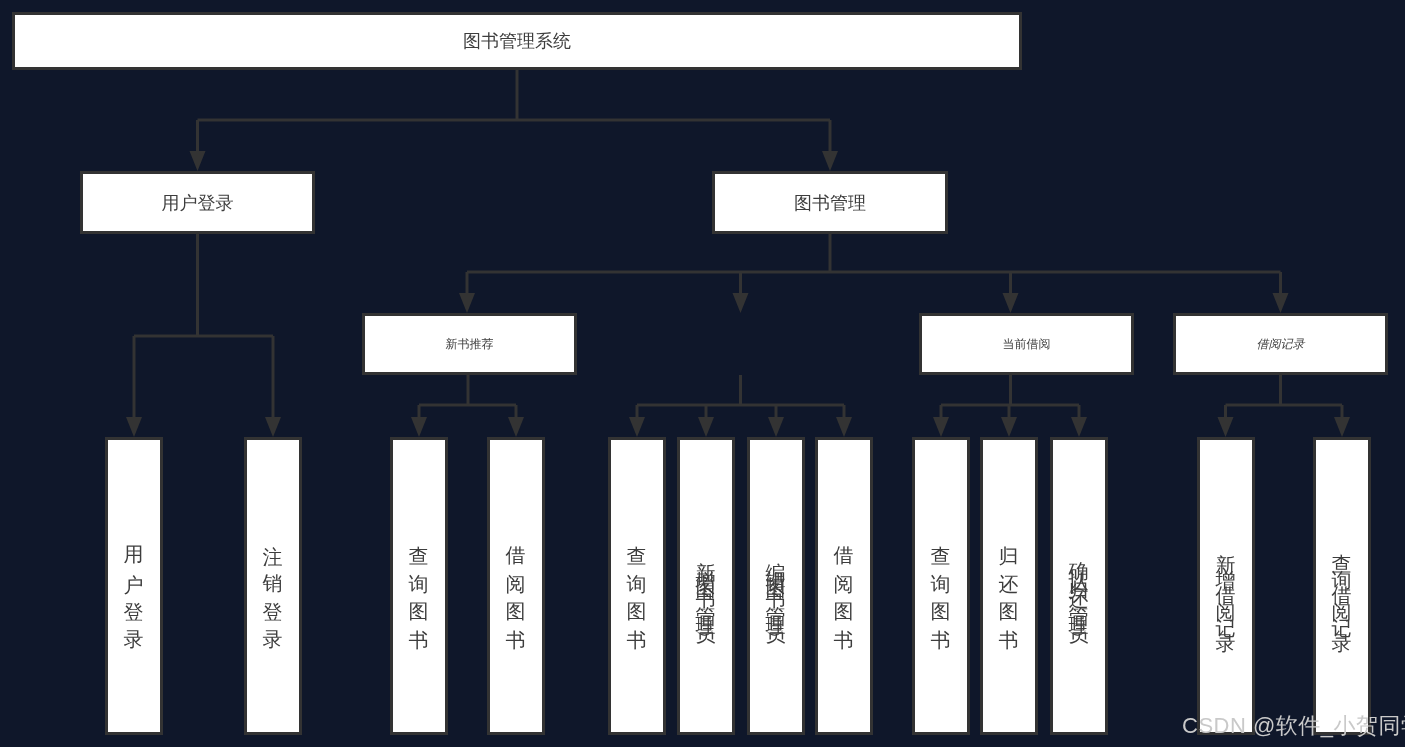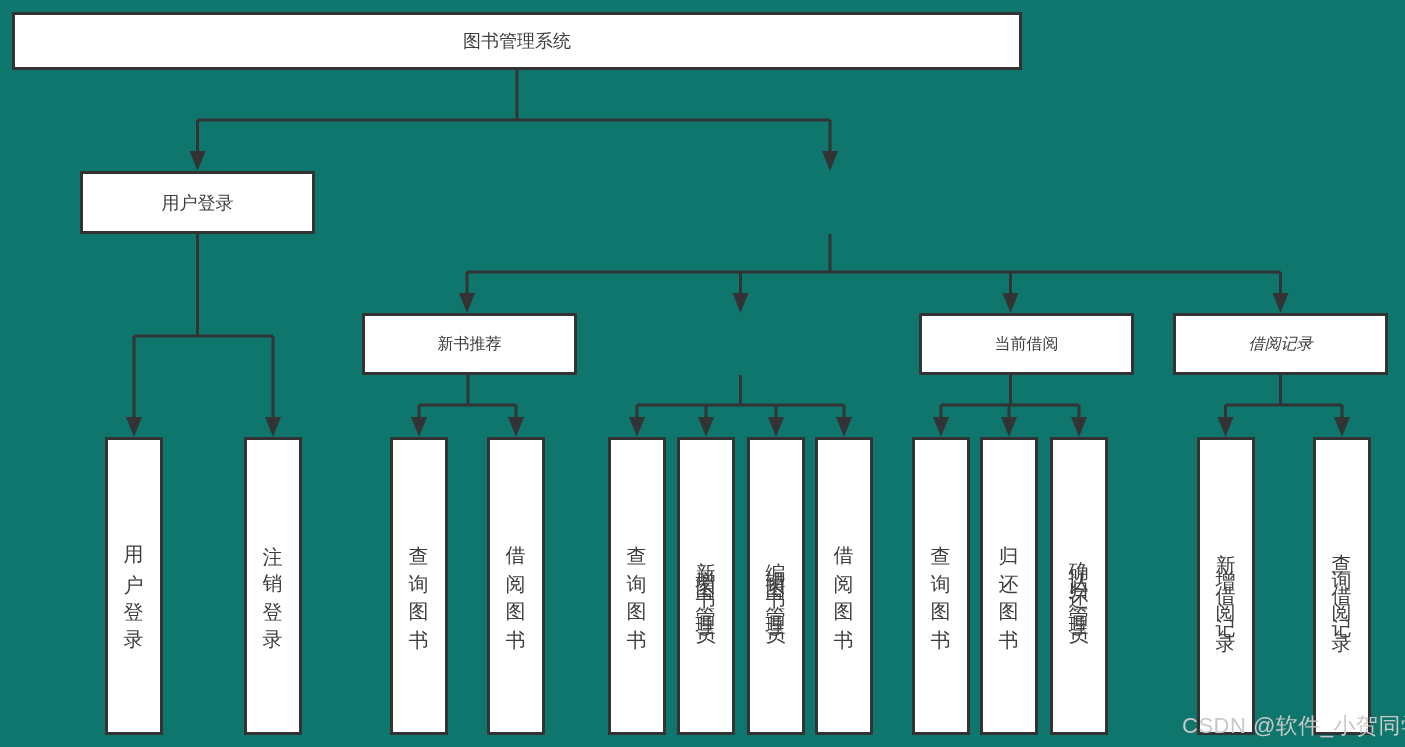--- a/index.html
+++ b/index.html
@@ -1,30 +1,30 @@
 <!DOCTYPE html>
 <html><head>
 <meta charset="utf-8">
 <style>
   html,body{margin:0;padding:0;background:#ffffff;}
   .canvas{
-    position:relative;width:1405px;height:747px;background:#0f766e;overflow:hidden;
+    position:relative;width:1405px;height:747px;background:#0f172a;overflow:hidden;
     font-family:"Liberation Sans","DejaVu Sans",sans-serif;color:#3d3d3d;
   }
   .connectors{position:absolute;left:0;top:0;width:1405px;height:747px;}
   .node{
     position:absolute;background:#fff;border:3px solid #333;box-sizing:border-box;
     display:flex;align-items:center;justify-content:center;text-align:center;
     line-height:1;white-space:nowrap;
   }
   .root{left:12px;top:12px;width:1010px;height:58px;font-size:18px;}
   .l2{top:171px;height:63px;font-size:18px;}
   .n-user-login{left:80px;width:235px;}
   .n-book-mgmt{left:712px;width:236px;}
-  .l3{top:313px;height:62px;width:215px;font-size:16px;}
+  .l3{top:313px;height:62px;width:215px;font-size:12px;}
   .n-newrec{left:362px;}
   .n-borrow{left:633px;}
   .n-current{left:903px;margin-left:16px;}
   .n-record{left:1173px;font-style:italic;}
   .leaf{
     top:437px;height:298px;width:58px;font-size:20px;
     writing-mode:vertical-rl;text-orientation:mixed;
     letter-spacing:28px;white-space:normal;
   }
   .leaf.med{letter-spacing:16px;}
@@ -40,20 +40,21 @@
 <div class="canvas">
 
   <svg class="connectors" viewBox="0 0 1405 747" xmlns="http://www.w3.org/2000/svg">
     <path id="conn-lines" fill="none" stroke="#333333" stroke-width="3" d="M517 70V120 M197.5 120H830 M197.5 120V155 M830 120V155 M197.5 234V336 M134 336H273 M134 336V421 M273 336V421 M830 234V272 M467 272H1280.5 M467 272V297 M740.5 272V297 M1010.5 272V297 M1280.5 272V297 M468 375V405 M419 405H516 M419 405V421 M516 405V421 M740.5 375V405 M637 405H844 M637 405V421 M706 405V421 M776 405V421 M844 405V421 M1010.5 375V405 M941 405H1079 M941 405V421 M1009 405V421 M1079 405V421 M1280.5 375V405 M1225.5 405H1342 M1225.5 405V421 M1342 405V421"></path>
     <path id="conn-arrows" fill="#333333" stroke="none" d="M189.5 151L205.5 151L197.5 171ZM822 151L838 151L830 171ZM126 417L142 417L134 437ZM265 417L281 417L273 437ZM459 293L475 293L467 313ZM732.5 293L748.5 293L740.5 313ZM1002.5 293L1018.5 293L1010.5 313ZM1272.5 293L1288.5 293L1280.5 313ZM411 417L427 417L419 437ZM508 417L524 417L516 437ZM629 417L645 417L637 437ZM698 417L714 417L706 437ZM768 417L784 417L776 437ZM836 417L852 417L844 437ZM933 417L949 417L941 437ZM1001 417L1017 417L1009 437ZM1071 417L1087 417L1079 437ZM1217.5 417L1233.5 417L1225.5 437ZM1334 417L1350 417L1342 437Z"></path>
   </svg>
 
   <div class="node root">图书管理系统</div>
 
   <div class="node l2 n-user-login">用户登录</div>
+  <div class="node l2 n-book-mgmt">图书管理</div>
 
   <div class="node l3 n-newrec">新书推荐</div>
   <div class="node l3 n-current">当前借阅</div>
   <div class="node l3 n-record">借阅记录</div>
 
   <div class="node leaf" style="left:105px">用户登录</div>
   <div class="node leaf" style="left:244px">注销登录</div>
 
   <div class="node leaf" style="left:390px">查询图书</div>
   <div class="node leaf" style="left:487px">借阅图书</div>

